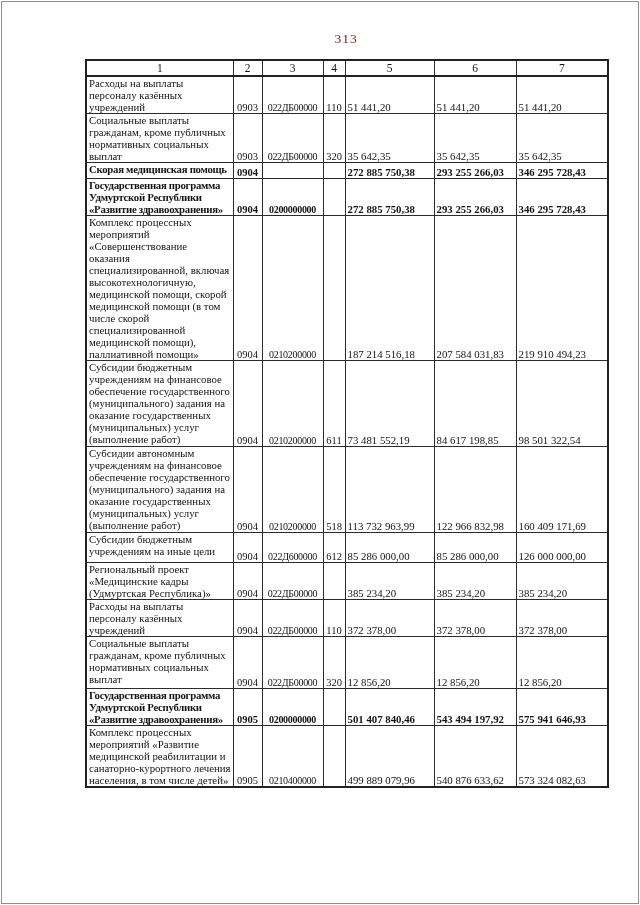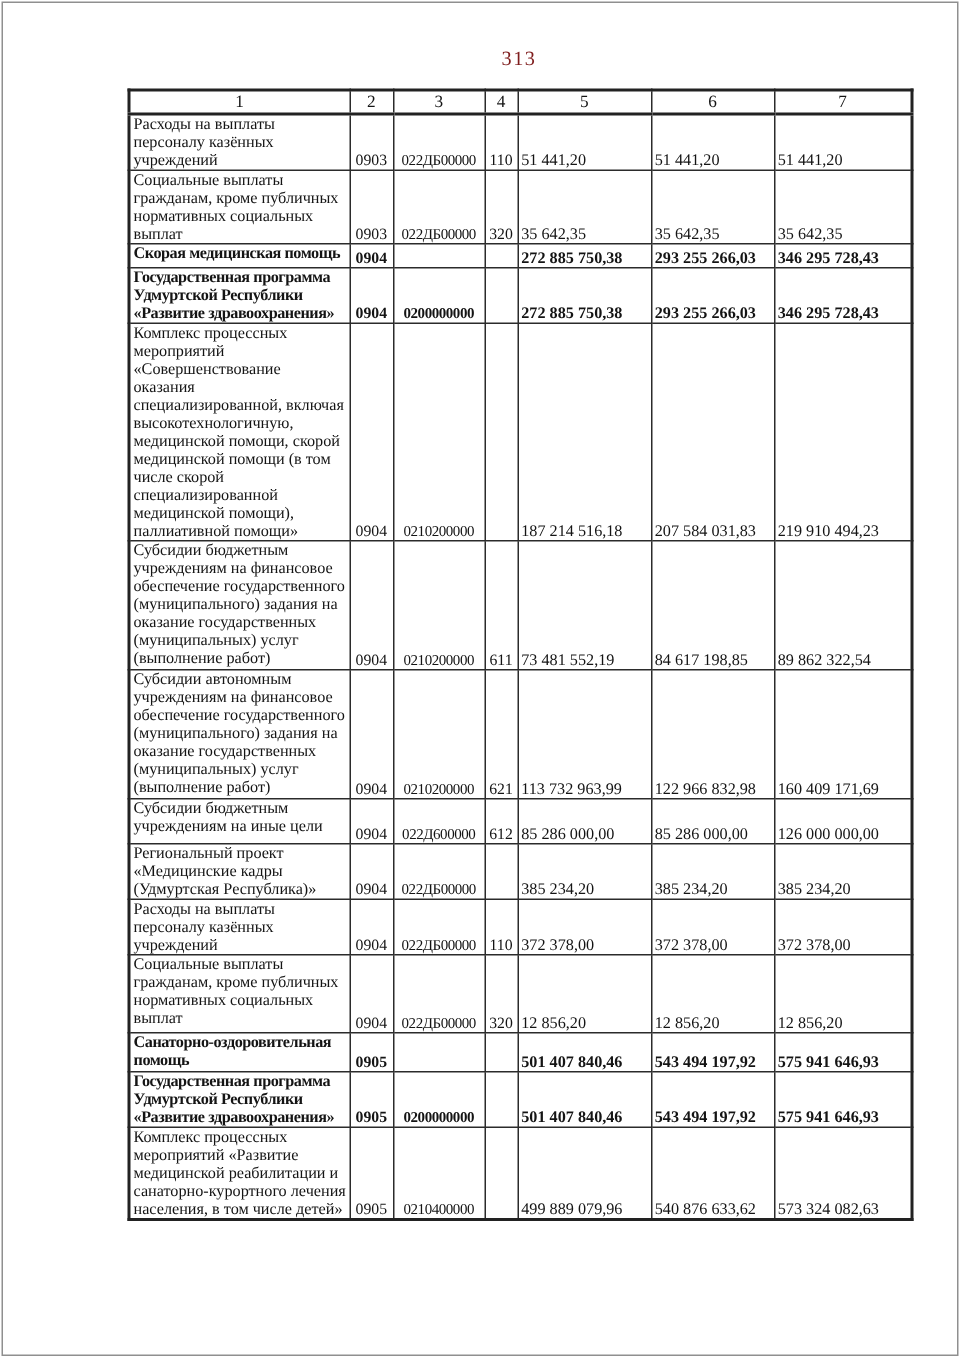--- a/index.html
+++ b/index.html
@@ -152,27 +152,27 @@
         <td class="c6">207 584 031,83</td>
         <td class="c7">219 910 494,23</td>
       </tr>
       <tr style="height: 86px; padding-left: 40px;">
         <td class="c1">Субсидии бюджетным учреждениям на финансовое обеспечение государственного (муниципального) задания на оказание государственных (муниципальных) услуг (выполнение работ)</td>
         <td class="c2">0904</td>
         <td class="c3">0210200000</td>
         <td class="c4">611</td>
         <td class="c5">73 481 552,19</td>
         <td class="c6">84 617 198,85</td>
-        <td class="c7">89 862 322,54</td>
+        <td class="c7">98 501 322,54</td>
       </tr>
       <tr style="height: 86px;">
         <td class="c1">Субсидии автономным учреждениям на финансовое обеспечение государственного (муниципального) задания на оказание государственных (муниципальных) услуг (выполнение работ)</td>
         <td class="c2">0904</td>
         <td class="c3">0210200000</td>
-        <td class="c4">621</td>
+        <td class="c4">518</td>
         <td class="c5">113 732 963,99</td>
         <td class="c6">122 966 832,98</td>
         <td class="c7">160 409 171,69</td>
       </tr>
       <tr style="height: 30px;">
         <td class="c1">Субсидии бюджетным учреждениям на иные цели</td>
         <td class="c2">0904</td>
         <td class="c3">022Д600000</td>
         <td class="c4">612</td>
         <td class="c5">85 286 000,00</td>
@@ -199,29 +199,20 @@
       </tr>
       <tr style="height: 52px;">
         <td class="c1">Социальные выплаты гражданам, кроме публичных нормативных социальных выплат</td>
         <td class="c2">0904</td>
         <td class="c3">022ДБ00000</td>
         <td class="c4">320</td>
         <td class="c5">12 856,20</td>
         <td class="c6">12 856,20</td>
         <td class="c7">12 856,20</td>
       </tr>
-      <tr class="bold" style="height: 26px;">
-        <td class="c1">Санаторно-оздоровительная помощь</td>
-        <td class="c2">0905</td>
-        <td class="c3"></td>
-        <td class="c4"></td>
-        <td class="c5">501 407 840,46</td>
-        <td class="c6">543 494 197,92</td>
-        <td class="c7">575 941 646,93</td>
-      </tr>
       <tr class="bold" style="height: 32px;">
         <td class="c1">Государственная программа Удмуртской Республики «Развитие здравоохранения»</td>
         <td class="c2">0905</td>
         <td class="c3">0200000000</td>
         <td class="c4"></td>
         <td class="c5">501 407 840,46</td>
         <td class="c6">543 494 197,92</td>
         <td class="c7">575 941 646,93</td>
       </tr>
       <tr style="height: 56px;">

